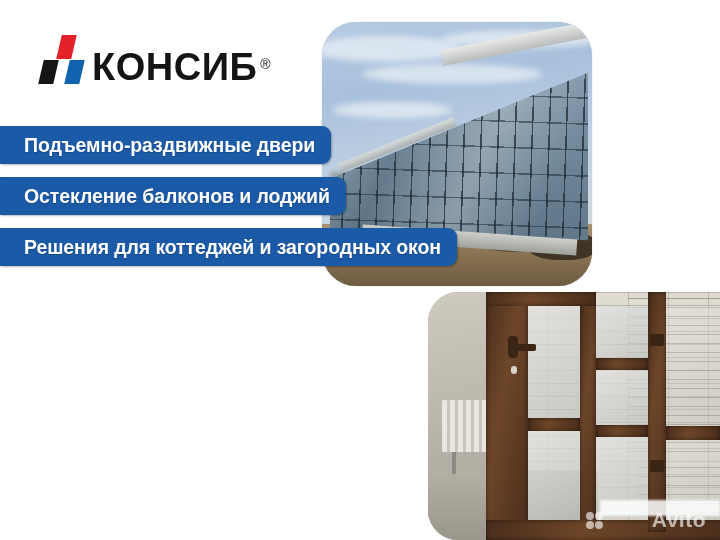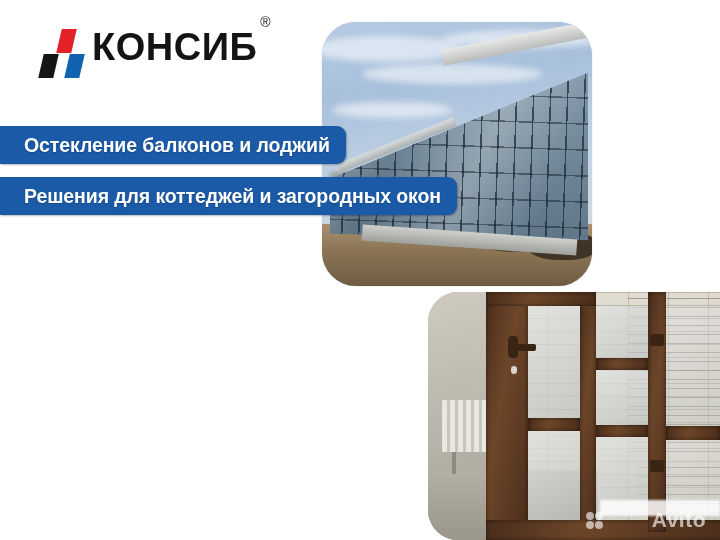--- a/index.html
+++ b/index.html
@@ -1,20 +1,20 @@
 <!DOCTYPE html>
 <html><head>
 <meta charset="utf-8">
 <style>
   html,body{margin:0;padding:0;background:#ffffff;}
   body{width:720px;height:540px;overflow:hidden;font-family:"Liberation Sans","DejaVu Sans",sans-serif;}
   .canvas{position:relative;width:720px;height:540px;background:#ffffff;overflow:hidden;}
 
   
-  .logo{position:absolute;left:38px;top:28px;width:250px;height:58px;display:flex;align-items:flex-start;}
+  .logo{position:absolute;left:38px;top:28px;width:250px;height:58px;display:flex;align-items:flex-end;}
   .logo-mark{position:relative;width:48px;height:52px;flex:0 0 48px;}
   .logo-mark i{position:absolute;display:block;transform:skewX(-13deg);}
   .lm-red{width:15px;height:24px;background:#e32128;left:21px;top:1px;}
   .lm-black{width:15px;height:24px;background:#151515;left:3px;top:26px;}
   .lm-blue{width:15px;height:24px;background:#1163b0;left:29px;top:26px;}
   .logo-word{position:relative;margin-left:6px;font-weight:bold;font-size:38px;letter-spacing:0.5px;
              color:#141414;line-height:1;font-family:"Liberation Sans","DejaVu Sans",sans-serif;}
   .logo-reg{position:absolute;right:-17px;top:-2px;font-size:14px;font-weight:normal;color:#141414;}
 
   
@@ -150,20 +150,23 @@
     <div class="handle" style="left:222px;top:42px;width:14px;height:12px;"></div>
     <div class="handle" style="left:222px;top:168px;width:14px;height:12px;"></div>
     <div class="glass" style="left:238px;top:14px;width:54px;height:120px;opacity:.55;"></div>
     <div class="glass" style="left:238px;top:148px;width:54px;height:80px;opacity:.55;"></div>
     <div class="wood" style="left:238px;top:134px;width:54px;height:14px;"></div>
     <div class="snow"></div>
   </div>
 
   <div class="banners">
     <div class="banner">
+      <span>Подъемно-раздвижные двери</span>
+      </div>
+    <div class="banner">
       <span>Остекление балконов и лоджий</span>
       </div>
     <div class="banner">
       <span>Решения для коттеджей и загородных окон</span>
       </div>
   </div>
 
   <div class="watermark">
     <div class="wm-dots">
       <i></i>

